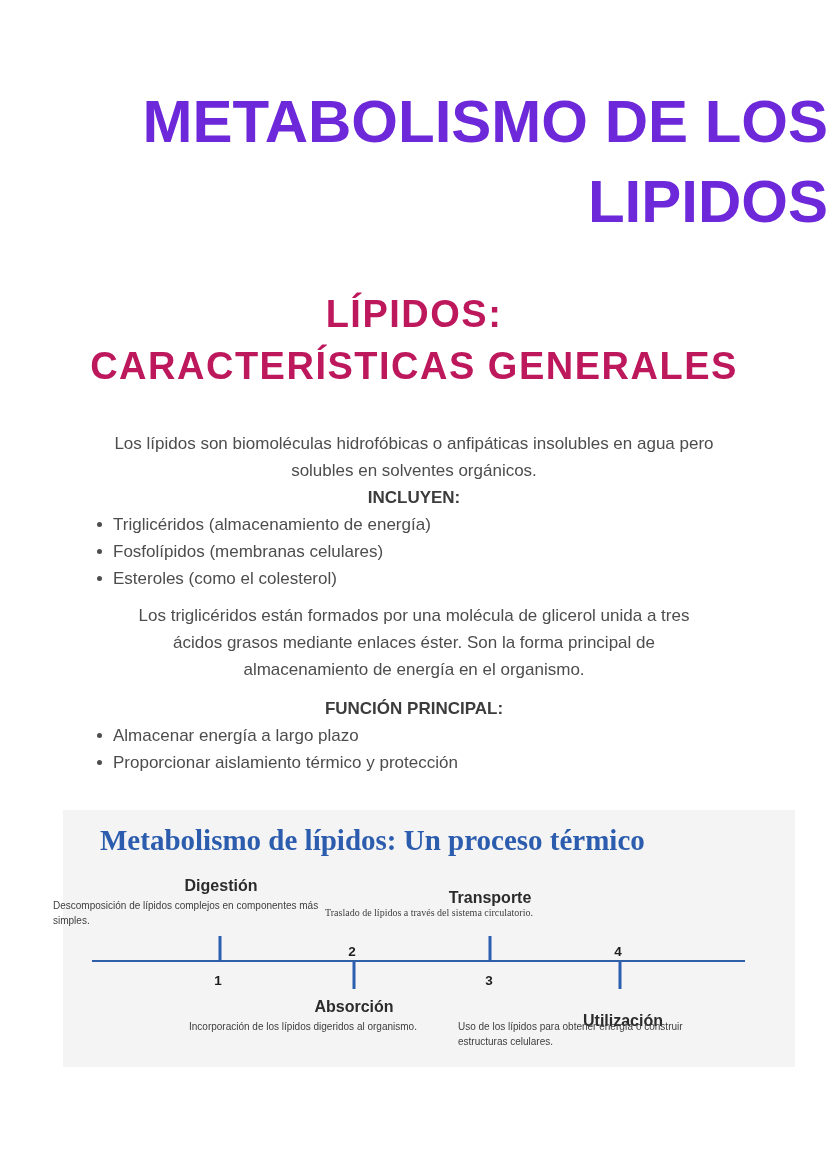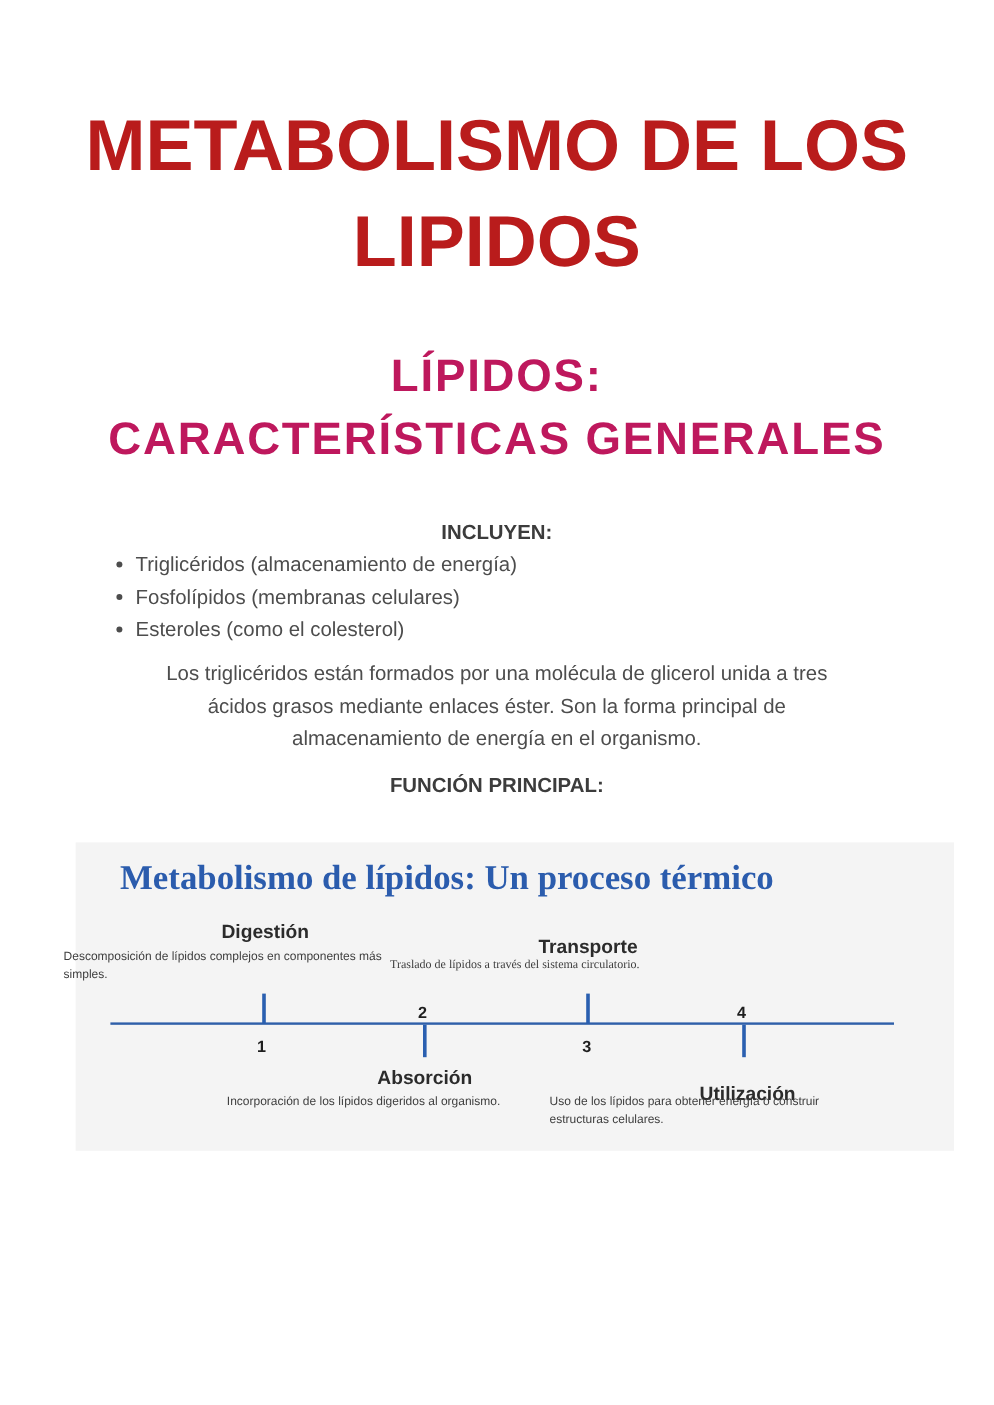--- a/index.html
+++ b/index.html
@@ -6,26 +6,26 @@
   .page{
     position:relative;
     width:828px;height:1171px;
     background:#ffffff;
     overflow:hidden;
     font-family:"Liberation Sans", sans-serif;
   }
   
   .main-title{
     margin:82px 0 0 0;
-    text-align:center;
+    text-align:right;
     font-weight:800;
     font-size:60px;
     line-height:80px;
     letter-spacing:0px;
-    color:#b91c1c;
+    color:#6d28d9;
   }
   .main-title span{display:block;}
   .sub-title{
     margin:46px 0 0 0;
     text-align:center;
     font-weight:800;
     font-size:38px;
     line-height:52px;
     letter-spacing:1.5px;
     color:#be185d;
@@ -138,30 +138,36 @@
     <span>METABOLISMO DE LOS</span>
     <span>LIPIDOS</span>
   </h1>
 
   <h2 class="sub-title">
     <span>LÍPIDOS:</span>
     <span>CARACTERÍSTICAS GENERALES</span>
   </h2>
 
   <div class="body-text">
+    <p class="centered">Los lípidos son biomoléculas hidrofóbicas o anfipáticas insolubles en agua pero
+solubles en solventes orgánicos.</p>
     <p class="mini-heading">INCLUYEN:</p>
     <ul>
       <li>Triglicéridos (almacenamiento de energía)</li>
       <li>Fosfolípidos (membranas celulares)</li>
       <li>Esteroles (como el colesterol)</li>
     </ul>
     <p class="centered para2">Los triglicéridos están formados por una molécula de glicerol unida a tres
 ácidos grasos mediante enlaces éster. Son la forma principal de
 almacenamiento de energía en el organismo.</p>
     <p class="mini-heading fn-heading">FUNCIÓN PRINCIPAL:</p>
+    <ul>
+      <li>Almacenar energía a largo plazo</li>
+      <li>Proporcionar aislamiento térmico y protección</li>
+    </ul>
   </div>
 
   <div class="diagram">
     <div class="dg-title">Metabolismo de lípidos: Un proceso térmico</div>
 
     <div class="tl-line"></div>
 
     <div class="tl-label" style="left:158px;top:68px;">Digestión</div>
     <div class="tl-desc" style="left:155px;top:88px;">Descomposición de lípidos complejos en componentes más
 simples.</div>

